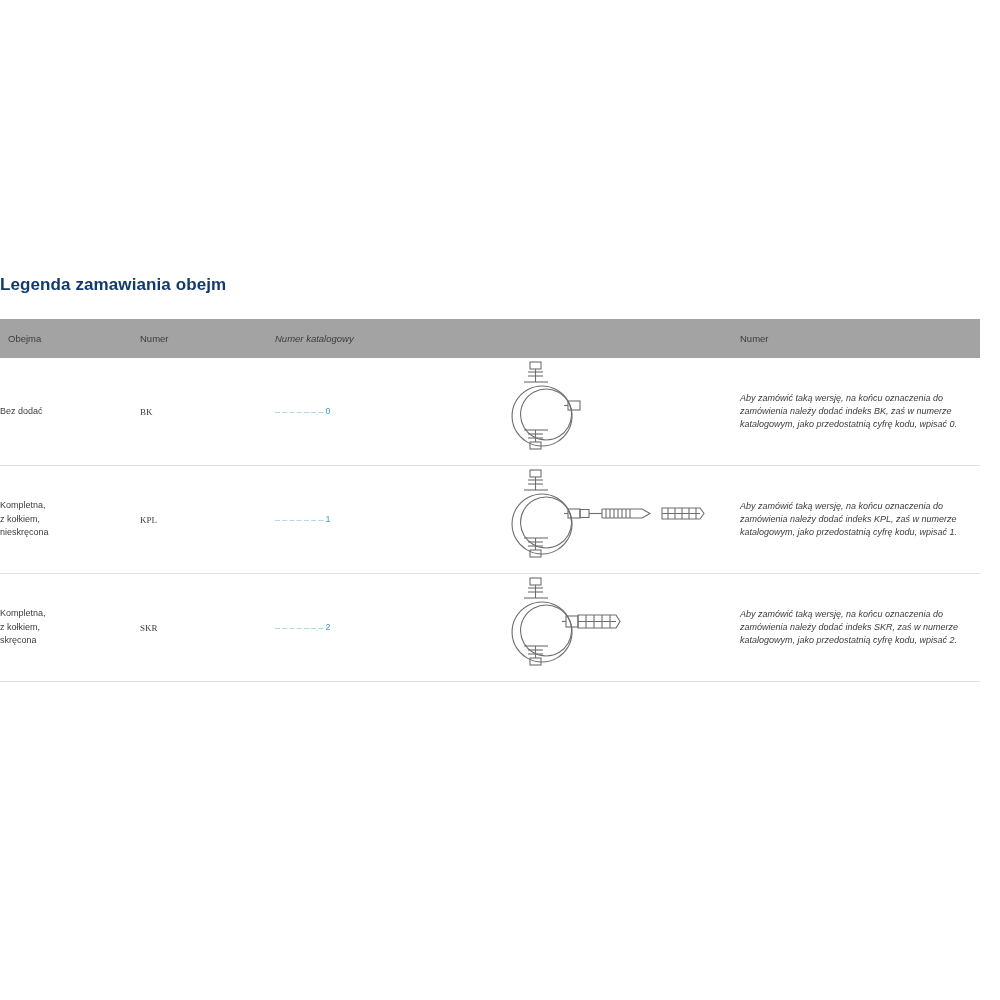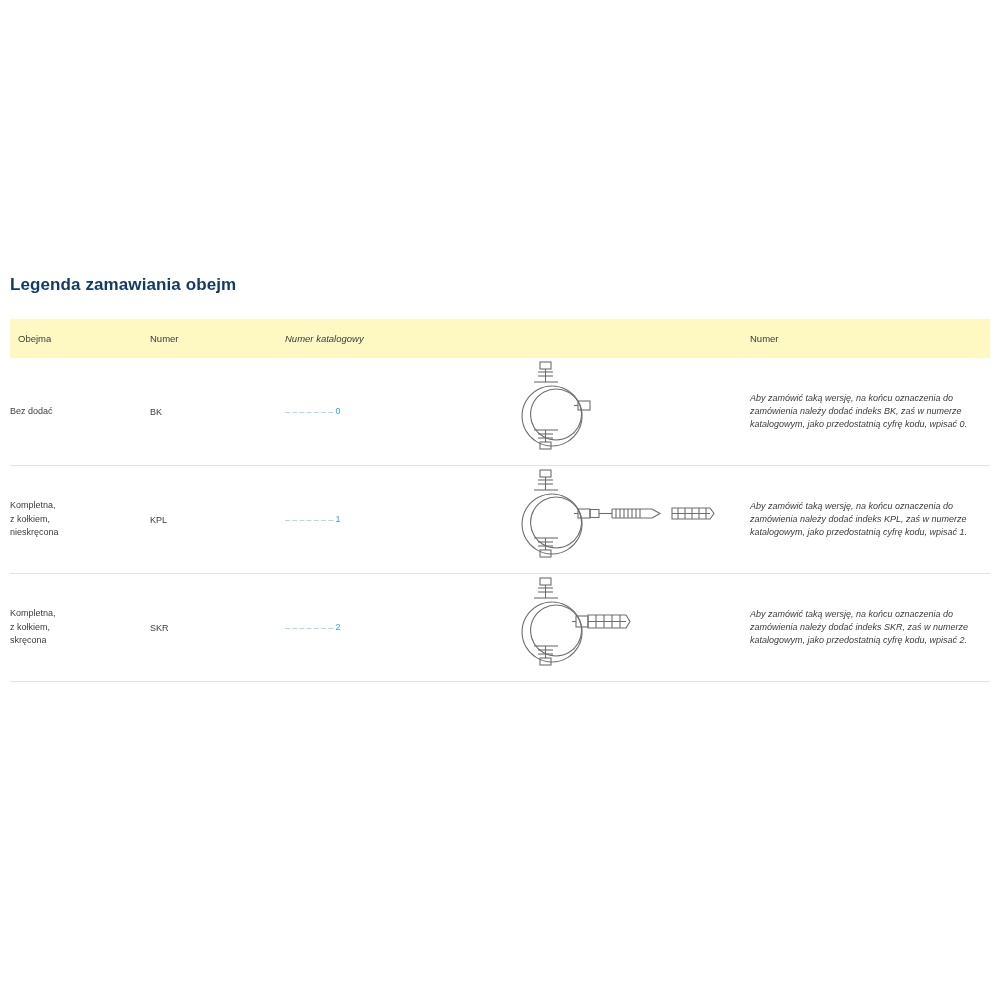--- a/index.html
+++ b/index.html
@@ -15,38 +15,38 @@
     -webkit-font-smoothing: antialiased;
   }
   .page {
     position: relative;
     width: 1000px;
     height: 1000px;
     box-sizing: border-box;
   }
   .content {
     position: absolute;
-    left: 10px;
+    left: 0;
     top: 275px;
     width: 980px;
   }
   .legend-title {
     font-size: 17px;
     font-weight: bold;
     color: #123a6b;
     letter-spacing: 0.1px;
     margin: 0 0 24px 0;
   }
   table.legend {
     width: 980px;
     border-collapse: collapse;
     table-layout: fixed;
   }
   table.legend thead th {
-    background: #fef9c3;
+    background: #a3a3a3;
     font-size: 9.5px;
     font-weight: normal;
     color: #3c3c3c;
     text-align: left;
     padding: 14px 0 14px 0;
     border: none;
   }
   table.legend thead th.c1 { padding-left: 8px; }
   table.legend tbody td {
     border-bottom: 1px solid #e3e3e3;
@@ -63,20 +63,21 @@
   .col4 { width: 250px; }
   .col5 { width: 240px; }
 
   .cell-name {
     padding-left: 8px;
     line-height: 1.55;
     font-size: 9px;
   }
   .cell-index {
     font-size: 9px;
+    font-family: Liberation Serif, serif;
   }
   .cell-code {
     font-size: 9px;
     white-space: nowrap;
     color: #6fb8d4;
     letter-spacing: 0px;
   }
   .dashes {
     color: #8cc6dd;
     letter-spacing: 2.2px;

